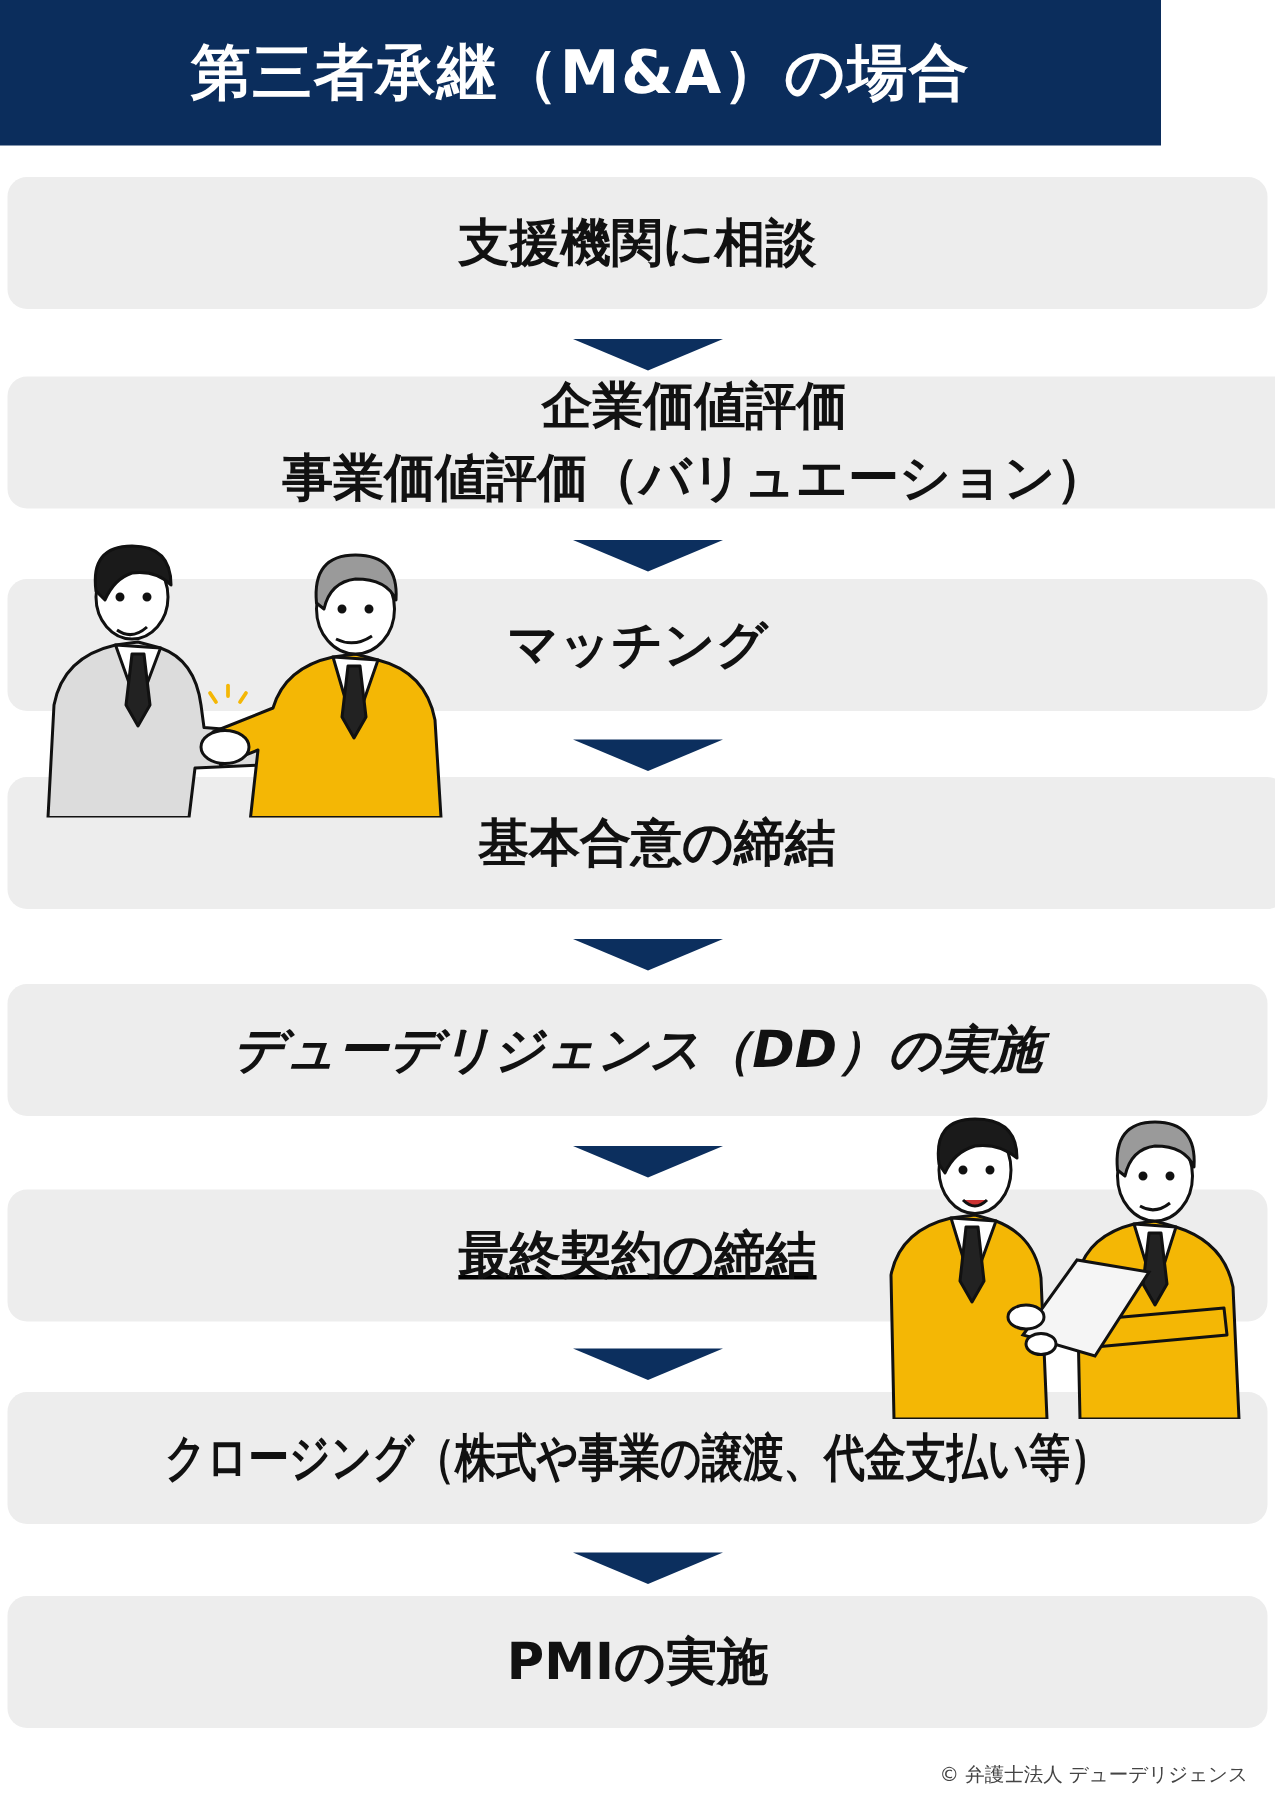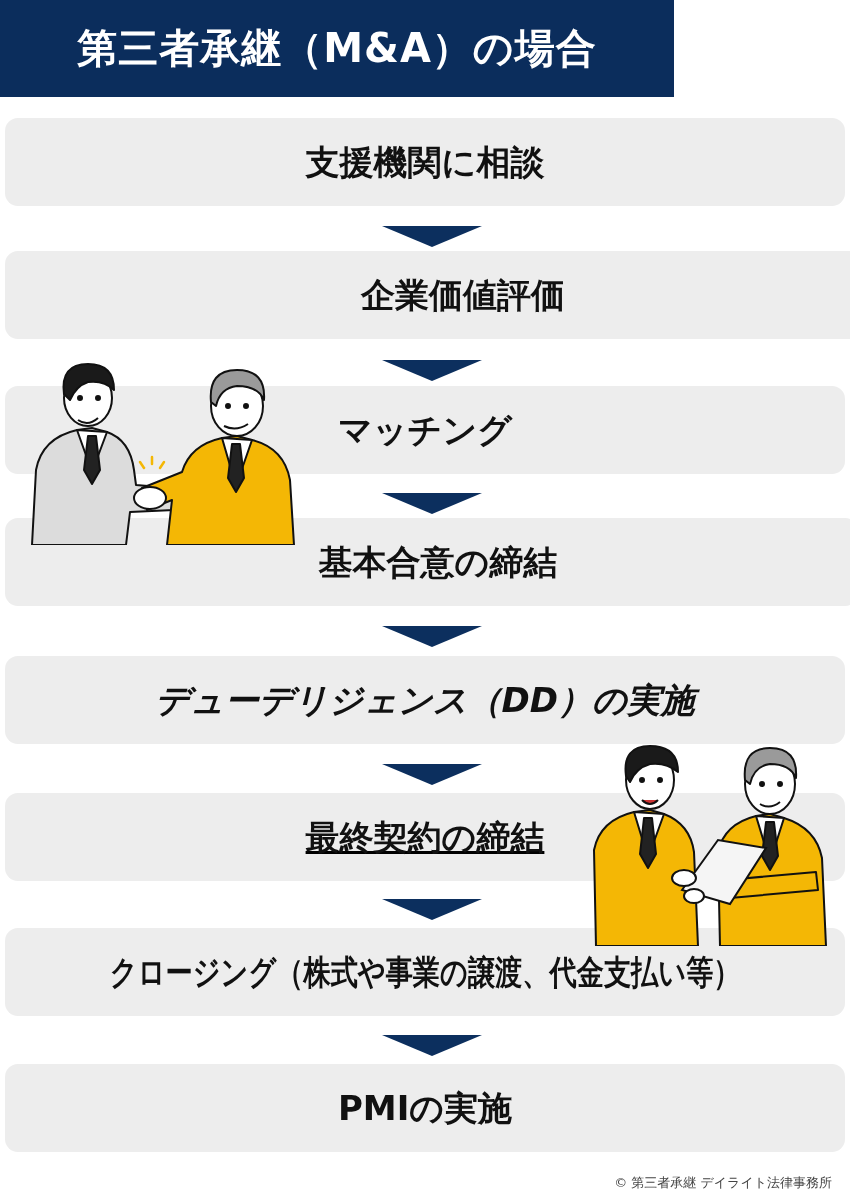--- a/index.html
+++ b/index.html
@@ -2,21 +2,21 @@
 <html><head>
 <meta charset="utf-8">
 <style>
   html, body { margin: 0; padding: 0; }
   body {
     width: 850px; height: 1198px; position: relative; overflow: hidden;
     background: #ffffff;
     font-family: "DejaVu Sans", "Liberation Sans", sans-serif;
   }
   .header {
-    position: absolute; left: 0; top: 0; width: 674px; height: 97px;
+    position: absolute; left: 0; top: 0; width: 774px; height: 97px;
     background: #0b2d5c;
     display: flex; align-items: center; justify-content: center;
   }
   .header-title {
     color: #ffffff; font-weight: bold; font-size: 40px; letter-spacing: 1px;
     font-family: "DejaVu Sans", sans-serif;
   }
   .step {
     position: absolute; left: 5px; width: 840px; height: 88px;
     background: #ededed; border-radius: 13px;
@@ -47,20 +47,21 @@
   <span class="header-title">第三者承継（M&amp;A）の場合</span>
 </div>
 
 <div class="step" style="top:118px;">
   <span class="step-label">支援機関に相談</span>
 </div>
 <div class="arrow" style="top:226px;"></div>
 
 <div class="step" style="top:251px;padding-left:38px;">
   <span class="step-label">企業価値評価</span>
+  <span class="step-label">事業価値評価（バリュエーション）</span>
 </div>
 <div class="arrow" style="top:360px;"></div>
 
 <div class="step" style="top:386px;">
   <span class="step-label">マッチング</span>
 </div>
 <div class="arrow" style="top:493px;"></div>
 
 <div class="step" style="top:518px;padding-left:13px;">
   <span class="step-label">基本合意の締結</span>
@@ -142,13 +143,13 @@
     <circle cx="172" cy="44" r="2" fill="#111"></circle>
     <circle cx="190" cy="44" r="2" fill="#111"></circle>
     <path d="M136 140 L226 132 L228 150 L140 158 Z" fill="#f4b705"></path>
   </g>
 
   <path d="M92 150 L128 100 L176 108 L140 164 Z" fill="#f5f5f5" stroke="#111" stroke-width="2"></path>
   <ellipse cx="94" cy="138" rx="12" ry="8" fill="#fff" stroke="#111" stroke-width="2"></ellipse>
   <ellipse cx="104" cy="156" rx="10" ry="7" fill="#fff" stroke="#111" stroke-width="2"></ellipse>
 </svg>
 
-<div class="footer">© 第三者承継 デイライト法律事務所</div>
+<div class="footer">© 弁護士法人 デューデリジェンス</div>
 
 </body></html>

